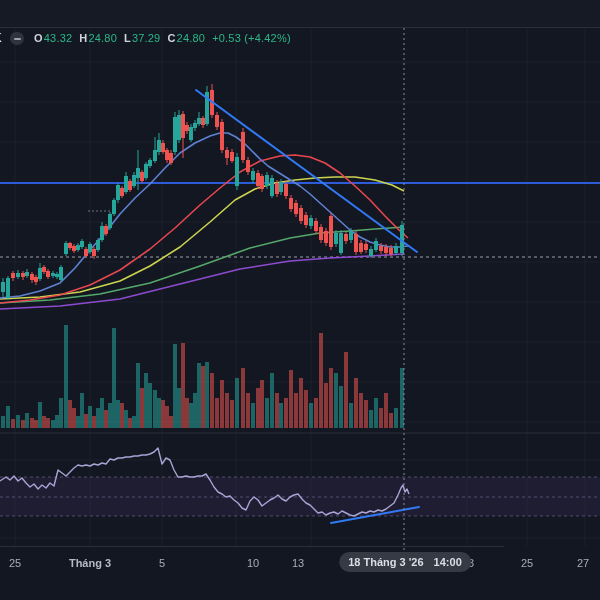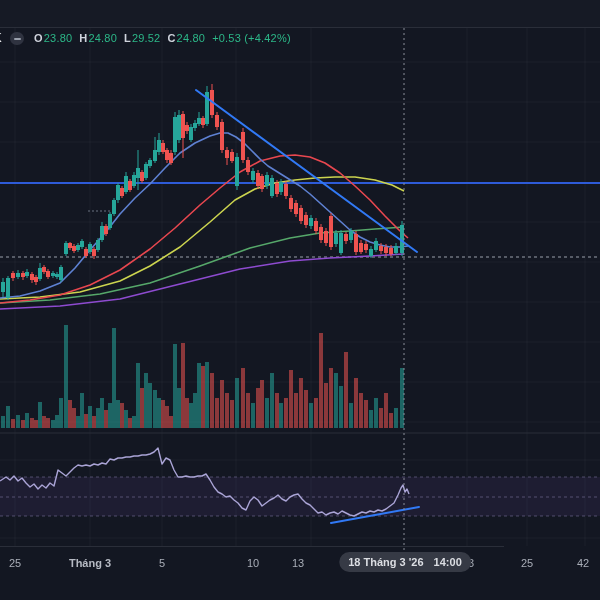--- a/index.html
+++ b/index.html
@@ -37,29 +37,29 @@
     <span>K</span>
   </div>
 
   <div id="collapse-btn">
     <i></i>
   </div>
 
   <div id="legend">
     <span class="lg-item">
       <span class="lg-letter">O</span>
-      <span class="lg-val">23.80</span>
+      <span class="lg-val">43.32</span>
     </span>
     <span class="lg-item">
       <span class="lg-letter">H</span>
       <span class="lg-val">24.80</span>
     </span>
     <span class="lg-item">
       <span class="lg-letter">L</span>
-      <span class="lg-val">29.52</span>
+      <span class="lg-val">37.29</span>
     </span>
     <span class="lg-item">
       <span class="lg-letter">C</span>
       <span class="lg-val">24.80</span>
     </span>
     <span class="lg-change">+0.53 (+4.42%)</span>
   </div>
 
   <svg id="chart-svg" width="600" height="600">
       <line x1="15" y1="28" x2="15" y2="546" stroke="rgba(151,161,187,0.07)" stroke-width="1"></line>
@@ -368,16 +368,16 @@
     </svg>
 
   <div id="time-axis">
       <div class="t-label" style="left: 15px;">25</div>
       <div class="t-label bold" style="left: 90px;">Tháng 3</div>
       <div class="t-label" style="left: 162px;">5</div>
       <div class="t-label" style="left: 253px;">10</div>
       <div class="t-label" style="left: 298px;">13</div>
       <div class="t-label" style="left: 468px;">23</div>
       <div class="t-label" style="left: 527px;">25</div>
-      <div class="t-label" style="left: 583px;">42</div>
+      <div class="t-label" style="left: 583px;">27</div>
       <div id="date-box" style="left: 405px;"><span>18 Tháng 3 '26</span><span class="time">14:00</span></div>
     </div>
 </div>
 
 </body></html>

